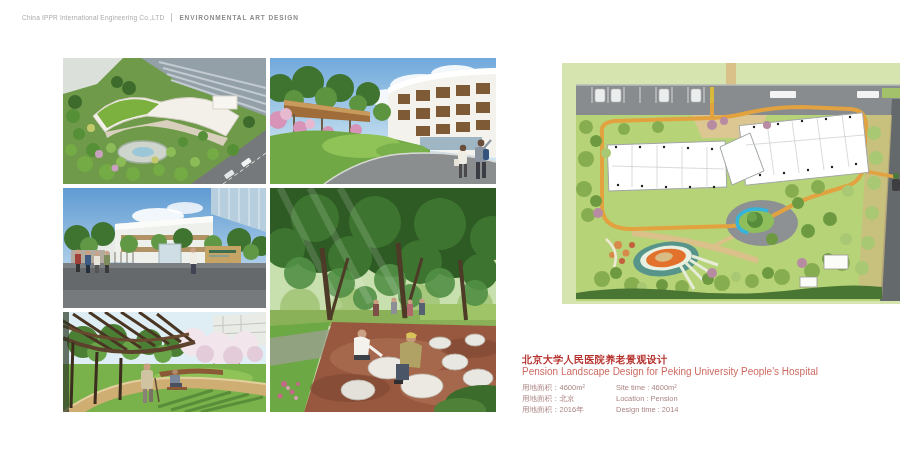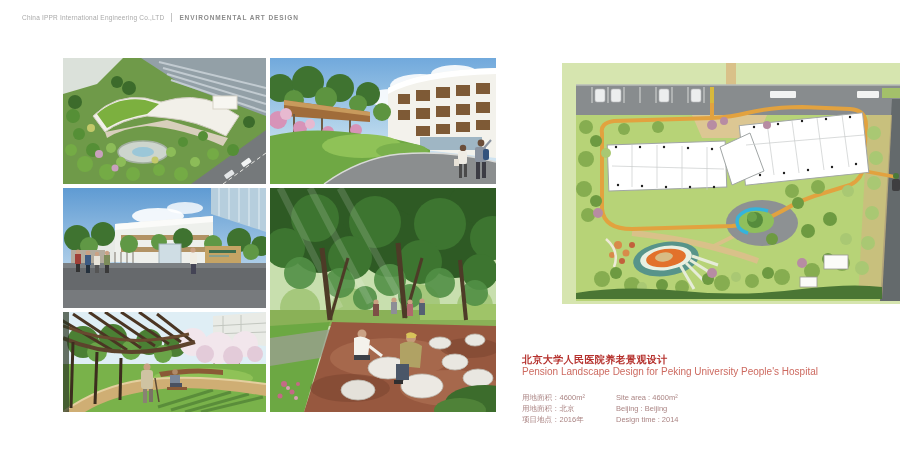--- a/index.html
+++ b/index.html
@@ -19,21 +19,21 @@
   #p2{left:230px;top:42px;width:226px;height:126px;}
   #p3{left:23px;top:172px;width:203px;height:120px;}
   #p4{left:230px;top:172px;width:226px;height:224px;}
   #p5{left:23px;top:296px;width:203px;height:100px;}
   
   #plan{left:522px;top:47px;width:355px;height:241px;background:#d6e5af;}
   
   .info{position:absolute;left:522px;top:354px;width:330px;}
   .info .tzh{font-size:10px;font-weight:bold;color:#b5302c;letter-spacing:.4px;line-height:11px;}
   .info .ten{font-size:10px;color:#cd6a60;line-height:10px;margin-top:2px;}
-  .details{display:flex;margin-top:15px;align-items:flex-end;}
+  .details{display:flex;margin-top:5px;align-items:flex-end;}
   .dcol{display:flex;flex-direction:column;}
   .dcol.zh{width:92px;}
   .dcol.en{margin-left:2px;}
   .dline{font-size:7.5px;color:#ab8584;line-height:11px;white-space:nowrap;}
 </style>
 </head>
 <body>
 
 <div class="spread">
 
@@ -619,23 +619,23 @@
     </svg>
   </figure>
 
   <div class="info">
     <div class="tzh">北京大学人民医院养老景观设计</div>
     <div class="ten">Pension Landscape Design for Peking University People's Hospital</div>
     <div class="details">
       <div class="dcol zh">
         <span class="dline">用地面积：4600m²</span>
         <span class="dline">用地面积：北京</span>
-        <span class="dline">项目地点：2016年</span>
+        <span class="dline">用地面积：2016年</span>
       </div>
       <div class="dcol en">
-        <span class="dline">Site area : 4600m²</span>
-        <span class="dline">Beijing : Beijing</span>
+        <span class="dline">Site time : 4600m²</span>
+        <span class="dline">Location : Pension</span>
         <span class="dline">Design time : 2014</span>
       </div>
     </div>
   </div>
 
 </div>
 
 </body></html>

